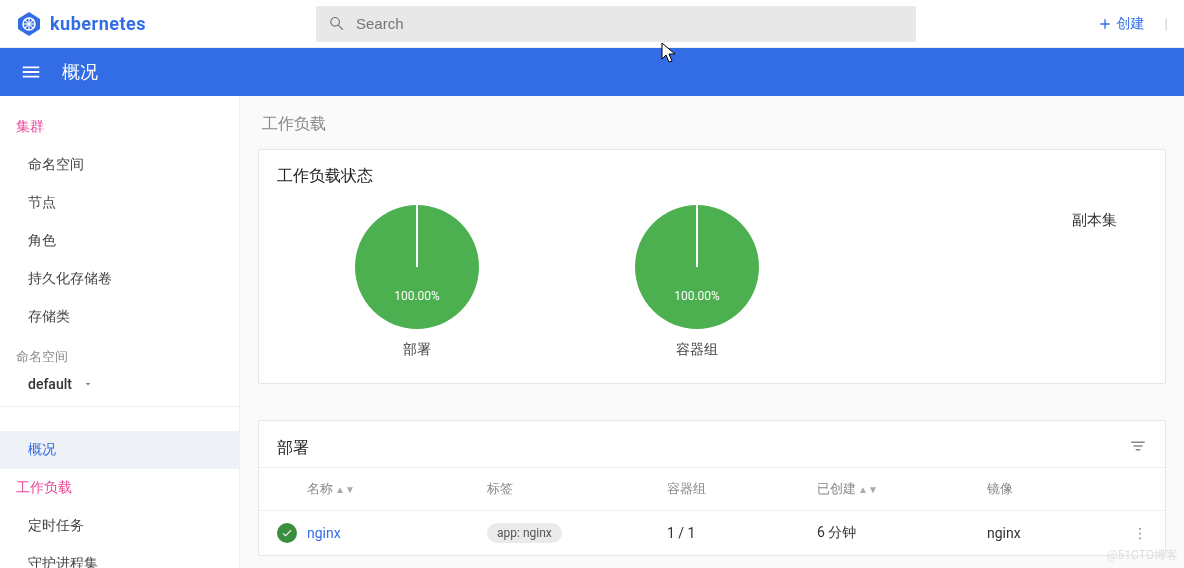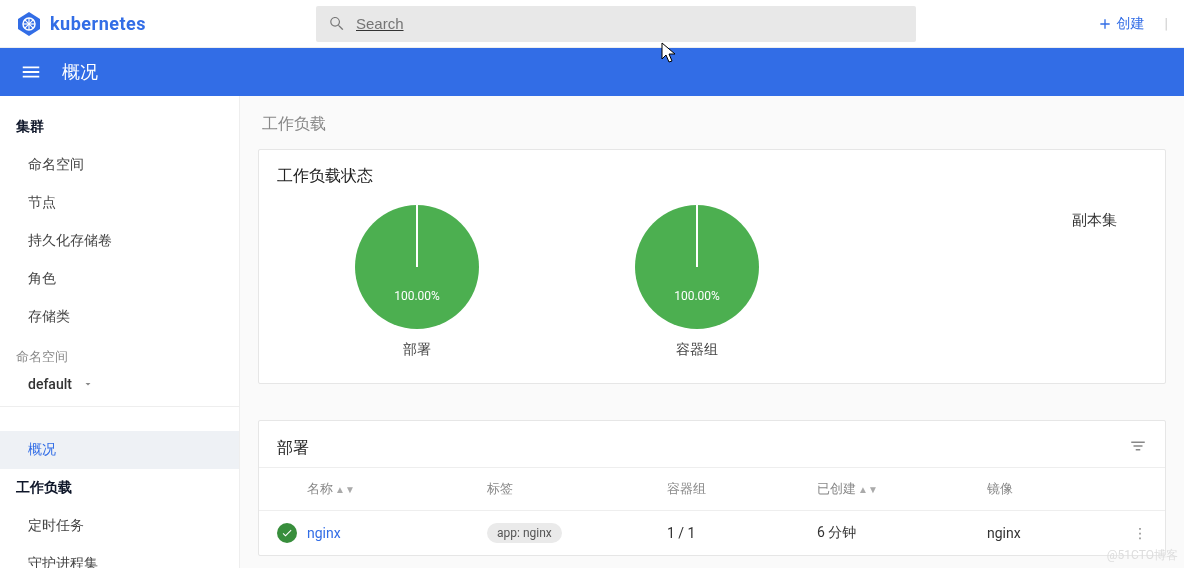--- a/index.html
+++ b/index.html
@@ -2,36 +2,36 @@
 <html><head>
 <meta charset="utf-8">
 <style>
 * { box-sizing: border-box; margin: 0; padding: 0; }
 body { font-family: Roboto, "Helvetica Neue", Arial, "Microsoft YaHei", sans-serif; font-size: 14px; color: #333; background: #fff; width: 1184px; height: 568px; overflow: hidden; position: relative; }
 
 
 .top-header { display: flex; align-items: center; height: 48px; padding: 0 16px; border-bottom: 1px solid #eee; }
 .logo-wrap { display: flex; align-items: center; gap: 8px; width: 300px; }
 .logo-text { font-size: 18px; font-weight: 700; color: #326de6; letter-spacing: 0.5px; }
-.search-wrap { flex: 1; display: flex; align-items: center; background: #e8e8e8; height: 36px; border-radius: 2px; padding: 0 12px; max-width: 600px; text-decoration: underline; }
+.search-wrap { flex: 1; display: flex; align-items: center; background: #e8e8e8; height: 36px; border-radius: 2px; padding: 0 12px; max-width: 600px; }
 .search-wrap input { flex: 1; border: none; background: transparent; outline: none; font-size: 15px; color: #666; margin-left: 10px; }
 .top-actions { margin-left: auto; display: flex; align-items: center; gap: 20px; color: #326de6; font-size: 14px; }
 .create-btn { display: flex; align-items: center; gap: 4px; cursor: pointer; }
 .pipe { color: #ccc; }
 
 
 .blue-bar { background: #326de6; color: #fff; height: 48px; display: flex; align-items: center; padding: 0 20px; gap: 20px; }
 .blue-title { font-size: 18px; }
 
 
 .main { display: flex; height: calc(568px - 48px - 48px); }
 
 
 .sidebar { width: 240px; border-right: 1px solid #eee; overflow-y: auto; padding-top: 12px; font-size: 14px; }
-.side-head { font-weight: 700; padding: 10px 16px; color: #0f172a; }
+.side-head { font-weight: 400; padding: 10px 16px; color: #ec4899; }
 .side-item { padding: 10px 16px 10px 28px; color: #444; cursor: pointer; }
 .side-item.active { background: #eef1f5; color: #326de6; }
 .side-sub { padding: 6px 16px 4px 16px; color: #888; font-size: 13px; }
 .ns-select { padding: 6px 16px 14px 28px; display: flex; align-items: center; gap: 10px; border-bottom: 1px solid #eee; margin-bottom: 24px; }
 .ns-select span { font-weight: 500; }
 
 
 .content { flex: 1; background: #fafafa; overflow-y: auto; padding: 18px 18px 0 18px; }
 .section-label { color: #888; font-size: 16px; margin-bottom: 14px; padding-left: 4px; }
 .card { background: #fff; border: 1px solid #e6e6e6; border-radius: 2px; margin-bottom: 36px; }
@@ -107,22 +107,22 @@
     </svg>
   <span class="blue-title">概况</span>
 </div>
 
 <div class="main">
 
   <div class="sidebar">
     <div class="side-head">集群</div>
     <div class="side-item">命名空间</div>
     <div class="side-item">节点</div>
+    <div class="side-item">角色</div>
     <div class="side-item">持久化存储卷</div>
-    <div class="side-item">角色</div>
     <div class="side-item">存储类</div>
 
     <div class="side-sub" style="margin-top:6px">命名空间</div>
     <div class="ns-select">
       <span>default</span>
       <svg width="12" height="12" viewBox="0 0 24 24" fill="#888">
           <path d="M7 10l5 5 5-5z"></path>
         </svg>
     </div>
 

